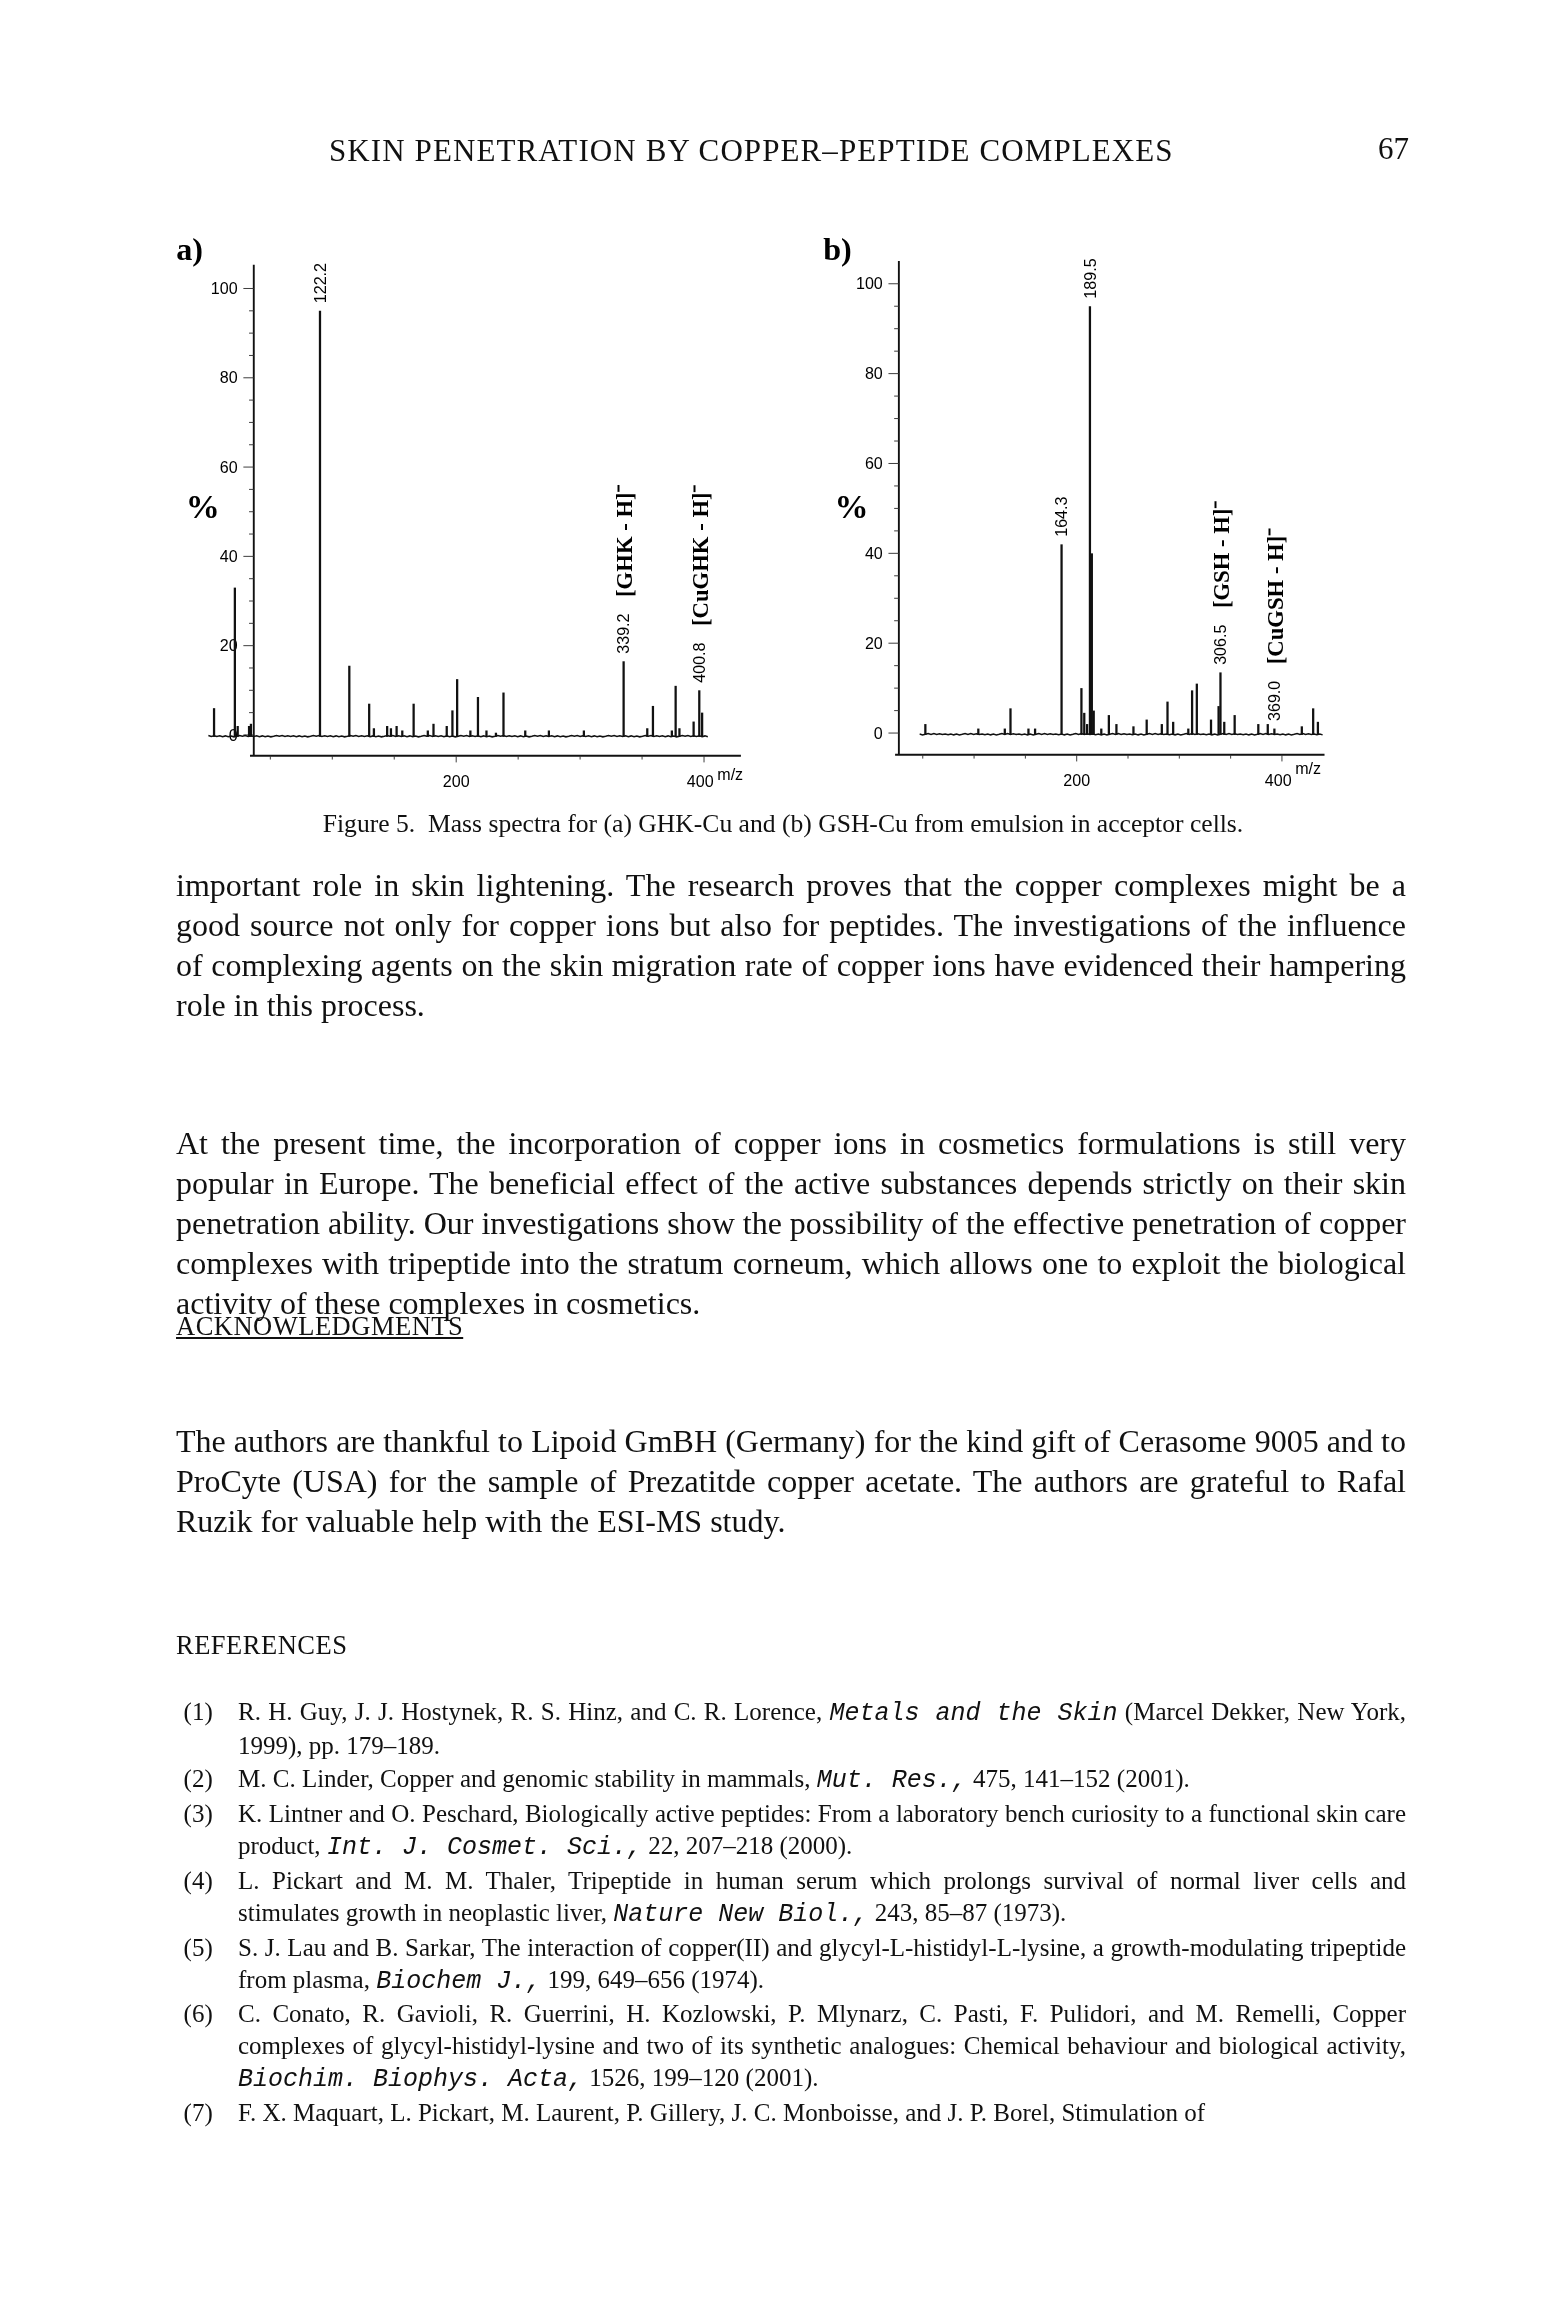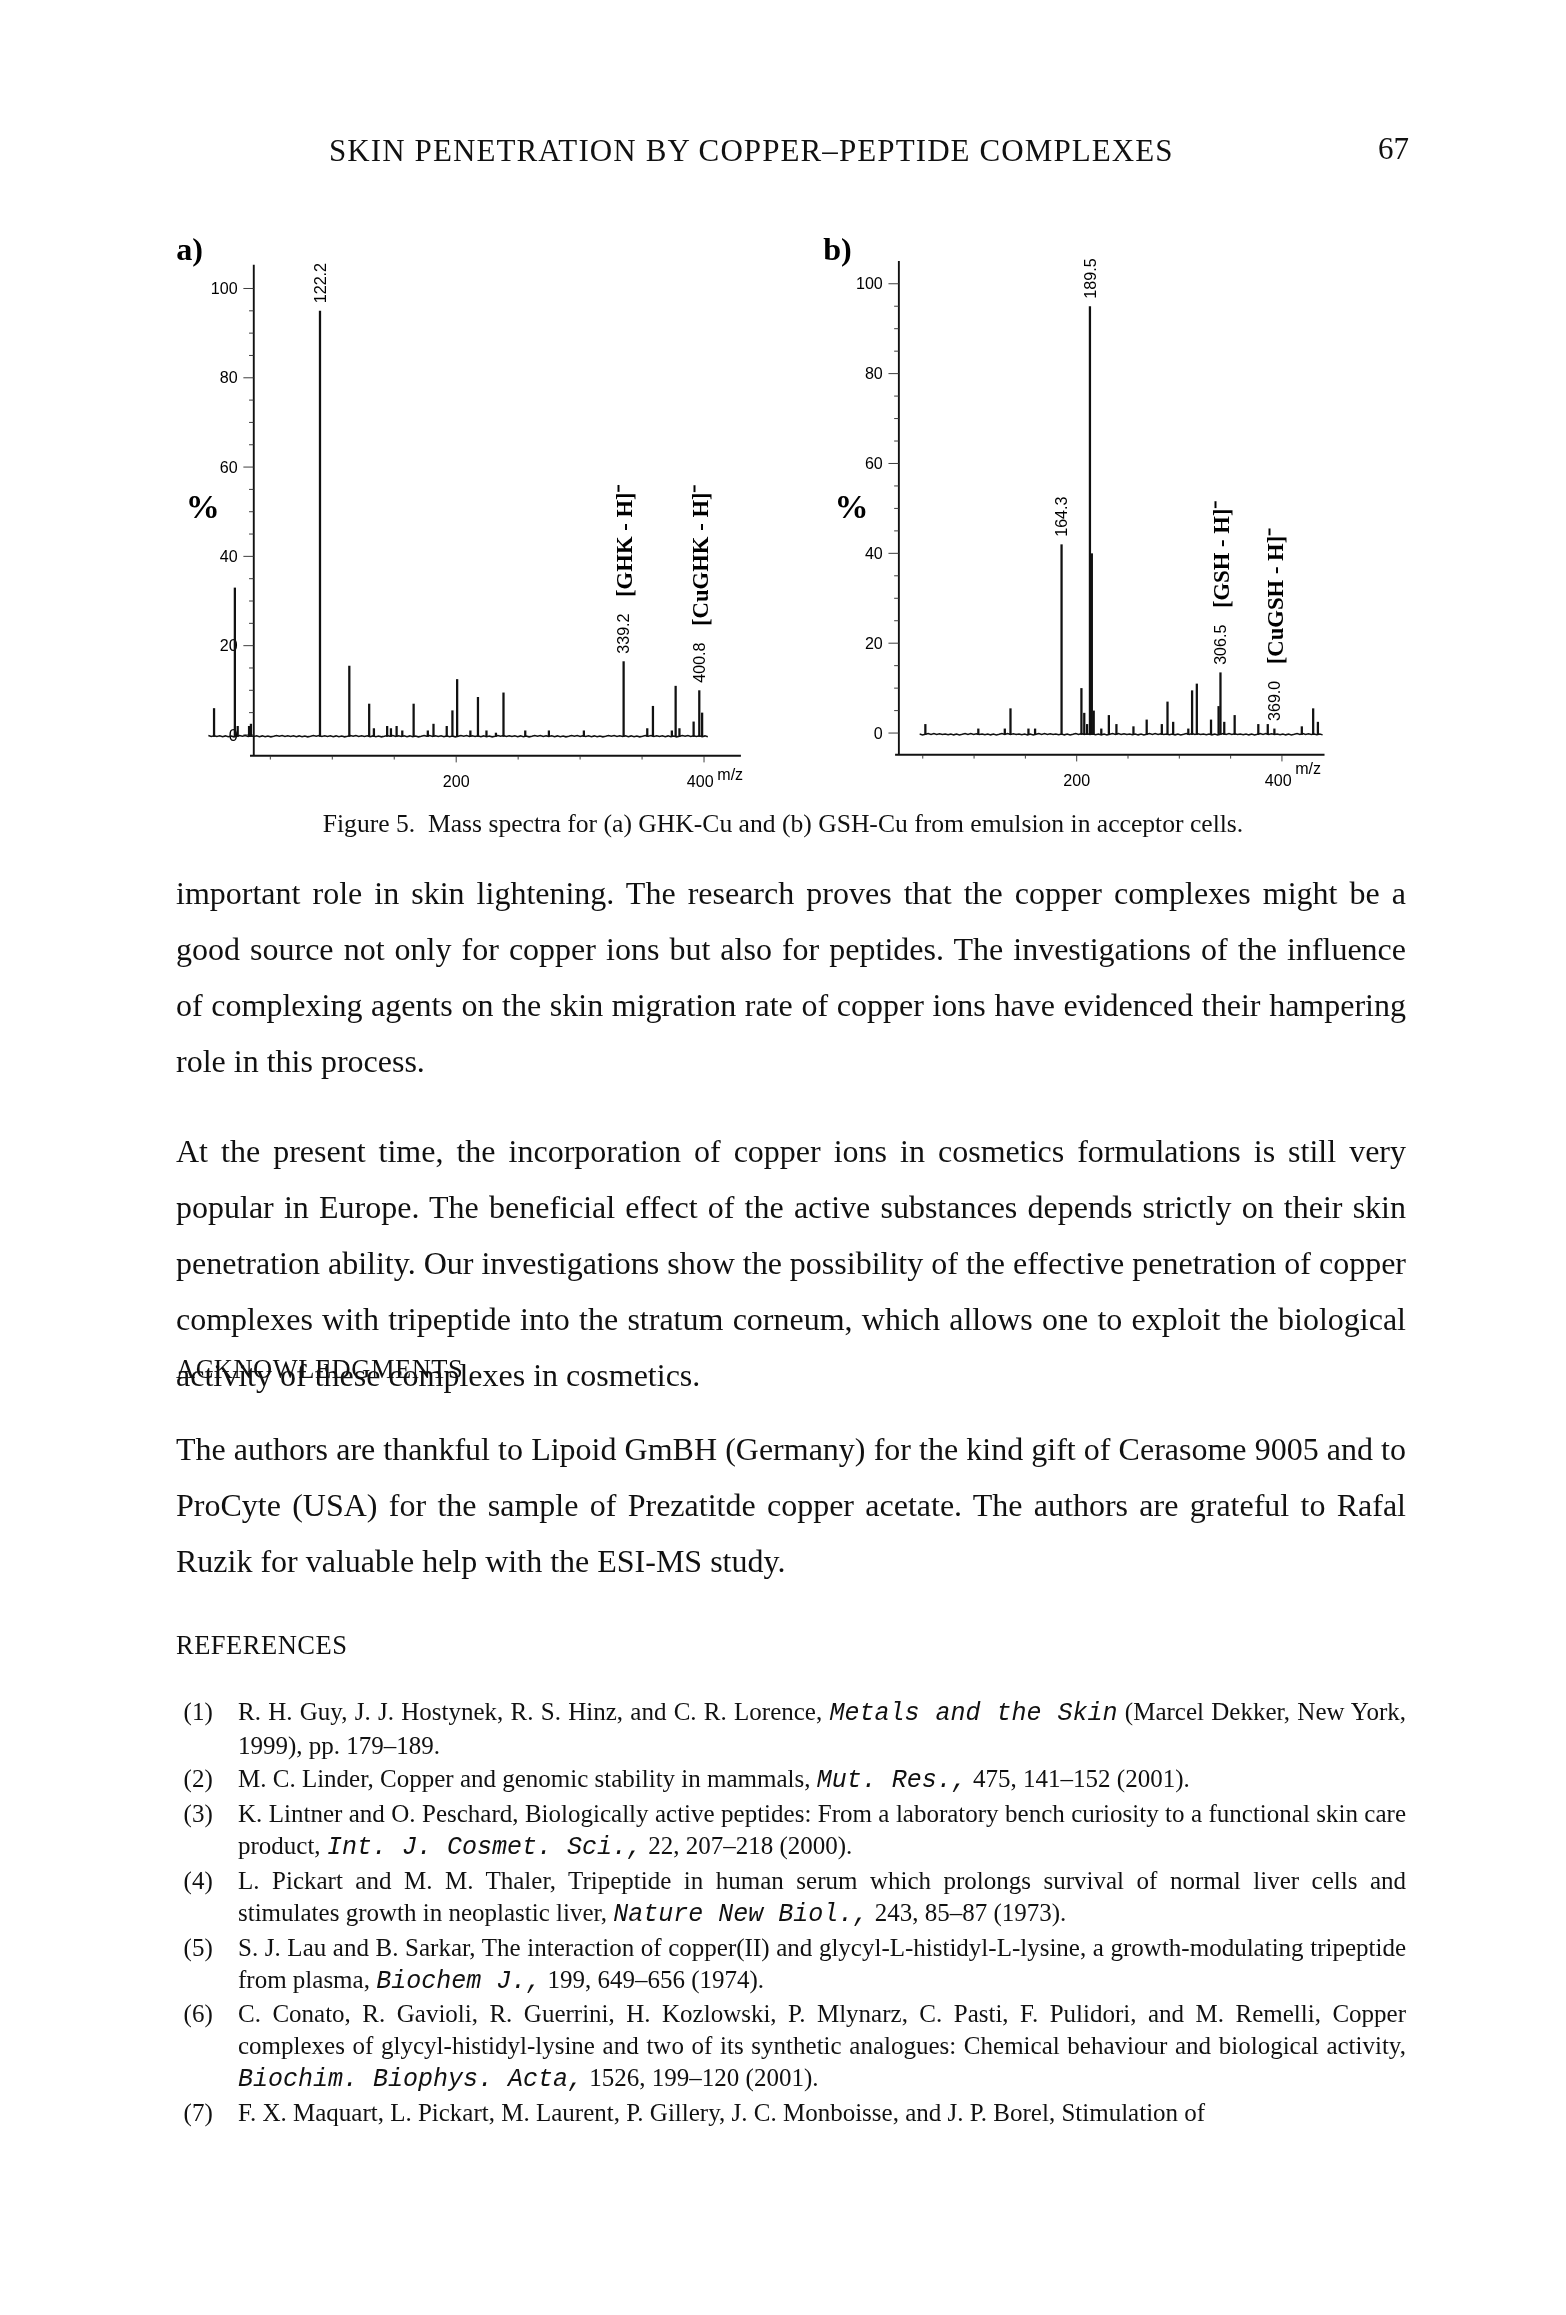--- a/index.html
+++ b/index.html
@@ -8,26 +8,26 @@
   .page-number { position: absolute; top: 131px; left: 1378px; font-size: 31px; }
   .figure { position: absolute; left: 0; top: 0; width: 1566px; height: 804px; }
   .figure svg { position: absolute; left: 0; top: 0; }
   .panel-label { font-family: "Liberation Serif", serif; font-weight: bold; font-size: 34px; }
   .tick-label { font-family: "Liberation Sans", sans-serif; font-size: 17px; }
   .pct { font-family: "Liberation Serif", serif; font-weight: bold; font-size: 36px; }
   .peak-num { font-family: "Liberation Sans", sans-serif; font-size: 17px; }
   .ion-label { font-family: "Liberation Serif", serif; font-weight: bold; font-size: 24px; }
   .mz { font-family: "Liberation Sans", sans-serif; font-size: 17px; }
   .caption { position: absolute; top: 809px; left: 0; width: 1566px; text-align: center; font-size: 25.6px; }
-  .body-text { position: absolute; left: 176px; width: 1230px; font-size: 32px; line-height: 56px; text-align: justify; }
+  .body-text { position: absolute; left: 176px; width: 1230px; font-size: 32px; line-height: 40px; text-align: justify; }
   .body-text p { margin: 0; }
   .para1 { top: 865px; }
   .para2 { top: 1123px; }
   .section-head { position: absolute; left: 176px; font-size: 26.5px; letter-spacing: 0.5px; }
-  .ack-head { top: 1354px; }
+  .ack-head { top: 1311px; text-decoration: underline; }
   .ack-text { top: 1421px; }
   .ref-head { top: 1630px; }
   .refs { position: absolute; left: 176px; top: 1696px; width: 1230px; font-size: 25px; line-height: 32px; }
   .ref { display: flex; margin-bottom: 0.9px; }
   .ref-num { width: 62px; flex: none; padding-left: 7.6px; box-sizing: border-box; }
   .ref-body { flex: 1; text-align: justify; }
   .ref-body i { font-style: italic; font-family: Liberation Mono, monospace; }
 </style>
 </head>
 <body>

